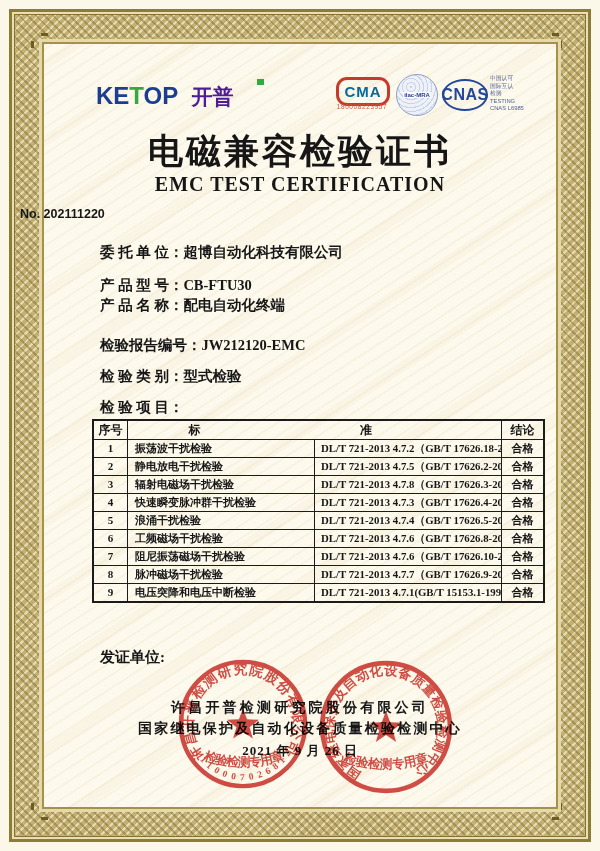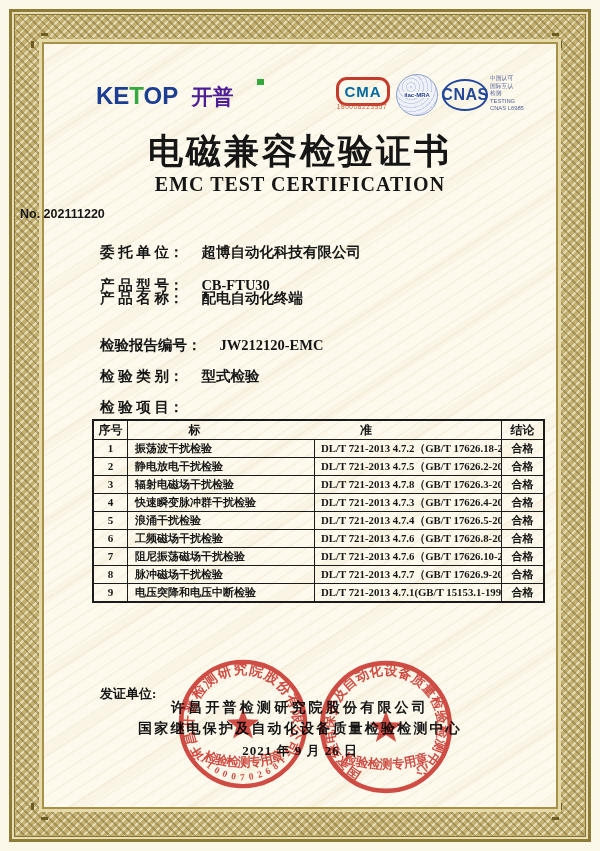--- a/index.html
+++ b/index.html
@@ -62,39 +62,39 @@
        font-size:5.8px;line-height:7.6px;white-space:nowrap;}
   
   .title-cn{position:absolute;left:0;top:128px;width:100%;text-align:center;
        font-size:35px;font-weight:bold;letter-spacing:3px;}
   .title-en{position:absolute;left:0;top:173px;width:100%;text-align:center;
        font-size:20px;font-weight:bold;letter-spacing:1px;}
   .cert-no{position:absolute;left:0;top:207px;width:100%;text-align:left;
        font-size:12.5px;font-weight:bold;font-family:"Liberation Sans",sans-serif;padding-left:20px;}
   
   .field{position:absolute;left:100px;font-size:14.5px;font-weight:bold;white-space:nowrap;}
-  .f0{top:243px;} .f1{top:276px;} .f2{top:289px;} .f3{top:336px;} .f4{top:367px;} .f5{top:398px;}
-  .field .val{margin-left:18px;}
+  .f0{top:243px;} .f1{top:276px;} .f2{top:296px;} .f3{top:336px;} .f4{top:367px;} .f5{top:398px;}
+  .field .val{margin-left:0;}
   
   .tbl-wrap{position:absolute;left:92px;top:419px;}
   table{border-collapse:collapse;table-layout:fixed;width:453px;}
   th,td{border:1px solid #1b1b1b;padding:0;height:17px;line-height:17px;
         font-weight:bold;overflow:hidden;white-space:nowrap;}
   table{border:2px solid #1b1b1b;}
   th{font-size:12px;height:18px;}
   td{font-size:11px;}
   .c-no{width:33px;text-align:center;}
   .c-item{width:133px;text-align:left;padding-left:7px;}
   .c-std{width:210px;text-align:left;padding-left:6px;font-size:10.8px;}
   .c-res{width:41px;text-align:center;}
   .std-head{display:flex;}
   .std-head span:first-child{width:133px;text-align:center;}
   .std-head span:last-child{width:210px;text-align:center;}
   
-  .issuer-label{position:absolute;left:100px;top:685px;font-size:13px;font-weight:bold;}
+  .issuer-label{position:absolute;left:100px;top:648px;font-size:15px;font-weight:bold;}
   .issuer1{position:absolute;left:0;top:699px;width:100%;text-align:center;
        font-size:14px;font-weight:bold;letter-spacing:3.2px;}
   .issuer2{position:absolute;left:0;top:720px;width:100%;text-align:center;
        font-size:14px;font-weight:bold;letter-spacing:2.2px;}
   .date{position:absolute;left:0;top:742px;width:100%;text-align:center;
        font-size:13px;font-weight:bold;letter-spacing:1px;}
   
   .stamp{position:absolute;opacity:.85;mix-blend-mode:multiply;}
   .stamp-left{left:174px;top:655px;width:138px;height:138px;}
   .stamp-right{left:315px;top:656px;width:142px;height:142px;}

